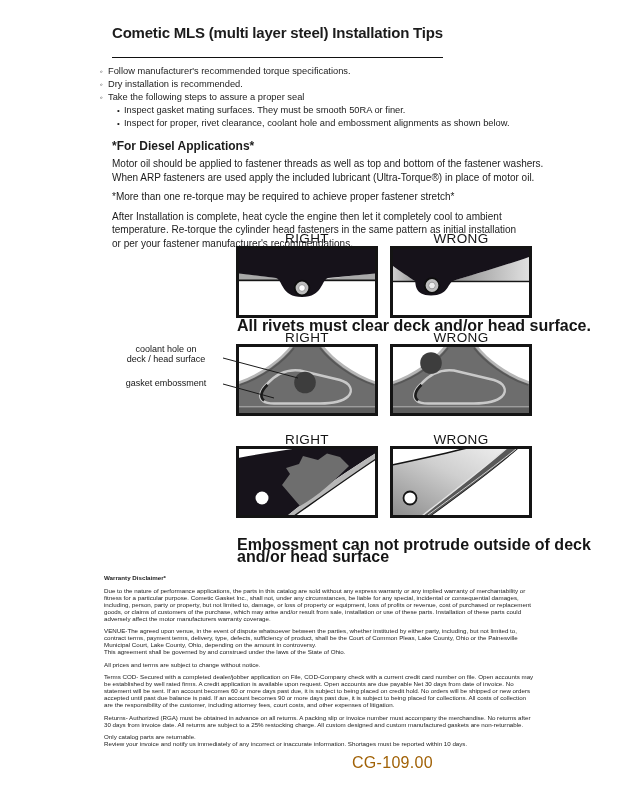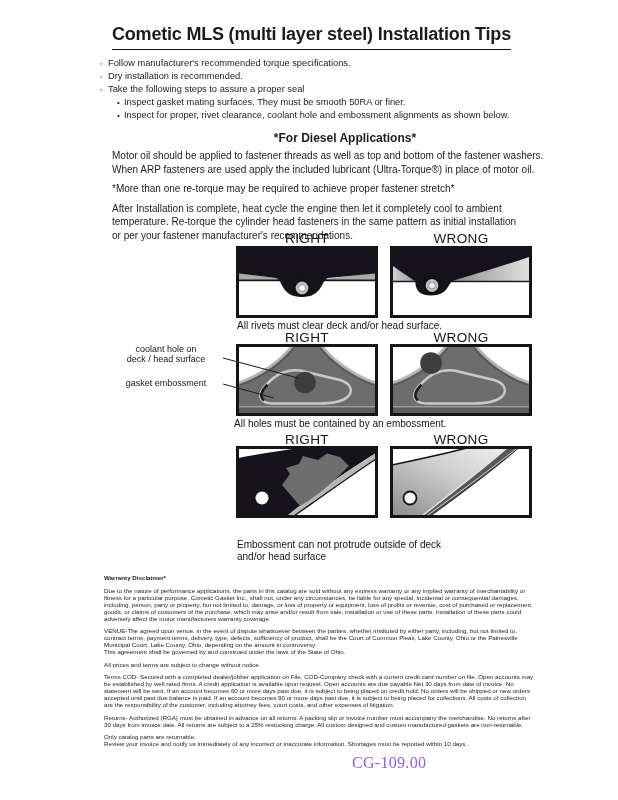--- a/index.html
+++ b/index.html
@@ -1,42 +1,42 @@
 <!DOCTYPE html>
 <html><head>
 <meta charset="utf-8">
 <style>
   html,body{margin:0;padding:0;background:#ffffff;}
   .page{position:relative;width:618px;height:800px;background:#fff;overflow:hidden;
         font-family:"Liberation Sans", sans-serif;color:#1c1c1c;}
   
   .top{position:absolute;top:24px;left:100px;width:478px;}
-  .title{display:inline-block;font-size:18px;font-weight:bold;letter-spacing:-0.2px;
-         margin:0 16px 7px 12px;padding-bottom:4px;border-bottom:1.6px solid #111;}
+  .title{display:inline-block;font-size:15px;font-weight:bold;letter-spacing:-0.2px;
+         margin:0 16px 7px 12px;padding-bottom:16px;border-bottom:1.6px solid #111;}
   ul.bullets{list-style:none;margin:0;padding:0;font-size:9.3px;line-height:13px;}
   ul.bullets li{display:flex;}
   ul.bullets .b{width:8px;font-size:7.5px;line-height:13px;}
   ul.bullets li.sub{margin-left:17px;}
   ul.bullets .b2{width:7px;font-size:8px;line-height:13px;}
-  .diesel-h{font-size:12px;font-weight:bold;margin:9px 0 4px 12px;text-align:center;}
+  .diesel-h{font-size:12px;font-weight:bold;margin:9px 0 4px 12px;}
   p.body{font-size:10px;line-height:13.6px;margin:0 0 6px 12px;white-space:pre-line;}
   p.body.tight{line-height:13.4px;}
   
   .diagrams{position:absolute;top:231px;left:0;width:618px;height:322px;}
   .dg-hdr{position:absolute;width:142px;text-align:center;font-size:13.5px;letter-spacing:0.4px;color:#151515;}
   .dg-box{position:absolute;width:142px;height:72px;}
   .dg-box svg{display:block;width:142px;height:72px;}
-  .dg-cap{position:absolute;font-size:10px;line-height:11.6px;white-space:pre-line;color:#151515;}
+  .dg-cap{position:absolute;font-size:16px;line-height:11.6px;white-space:pre-line;color:#151515;font-weight:bold;}
   .dg-ann{position:absolute;width:112px;text-align:center;font-size:9px;line-height:9.6px;white-space:pre-line;color:#151515;}
   .overlay{position:absolute;top:0;left:0;pointer-events:none;}
   
   .legal{position:absolute;top:574px;left:104px;width:432px;font-size:6.2px;line-height:7px;color:#222;}
   .legal p{margin:0 0 5.5px;white-space:pre-line;}
   .legal .lh{font-weight:bold;}
-  .code{position:absolute;top:754px;left:352px;font-size:16px;letter-spacing:0.3px;color:#8b5cf6;font-family:Liberation Serif, serif;}
+  .code{position:absolute;top:754px;left:352px;font-size:16px;letter-spacing:0.3px;color:#a16207;}
 </style>
 </head>
 <body>
 
 <div class="page">
 
   <div class="top">
     <h1 class="title">Cometic MLS (multi layer steel) Installation Tips</h1>
     <ul class="bullets">
       <li>
@@ -144,21 +144,20 @@
         <path d="M56,2 C46,15 26,31 2,39" stroke="#b6b6b6" stroke-width="2.8" fill="none"></path>
         <path d="M86,2 C96,15 116,31 140,39" stroke="#b6b6b6" stroke-width="2.8" fill="none"></path>
         <rect x="2" y="62" width="138" height="1.6" fill="#9c9c9c"></rect>
         <rect x="2" y="63.6" width="138" height="6.4" fill="#5d5d5d"></rect>
         <path d="M27,57 C22,53.5 24,46.5 31,40 C40,30 52,25 64,26.5 L104,36 C114,39 118,46 112,52.5 C106,58 96,59.5 84,59.5 L38,59.5 C33,59.5 29.5,58.8 27,57 Z" fill="none" stroke="#c9c9c9" stroke-width="2.4"></path>
         <path d="M28,56.5 C23.5,53 25,47 31.5,40.8" stroke="#1c1c1c" stroke-width="2.6" fill="none"></path>
         <circle cx="41" cy="19" r="10.8" fill="#3d3d3d"></circle>
         <rect x="1.5" y="1.5" width="139" height="69" fill="none" stroke="#141414" stroke-width="3"></rect>
       </svg>
     </div>
-    <div class="dg-cap" style="left:234px;top:187px;">All holes must be contained by an embossment.</div>
 
     <svg class="overlay" width="618" height="322">
       <line x1="223" y1="127" x2="298" y2="147" stroke="#1a1a1a" stroke-width="1"></line>
       <line x1="223" y1="153" x2="274" y2="167" stroke="#1a1a1a" stroke-width="1"></line>
     </svg>
 
     <div class="dg-hdr" style="left:236px;top:201px;">RIGHT</div>
     <div class="dg-hdr" style="left:390px;top:201px;">WRONG</div>
 
     <div class="dg-box" style="left:236px;top:215px;">

